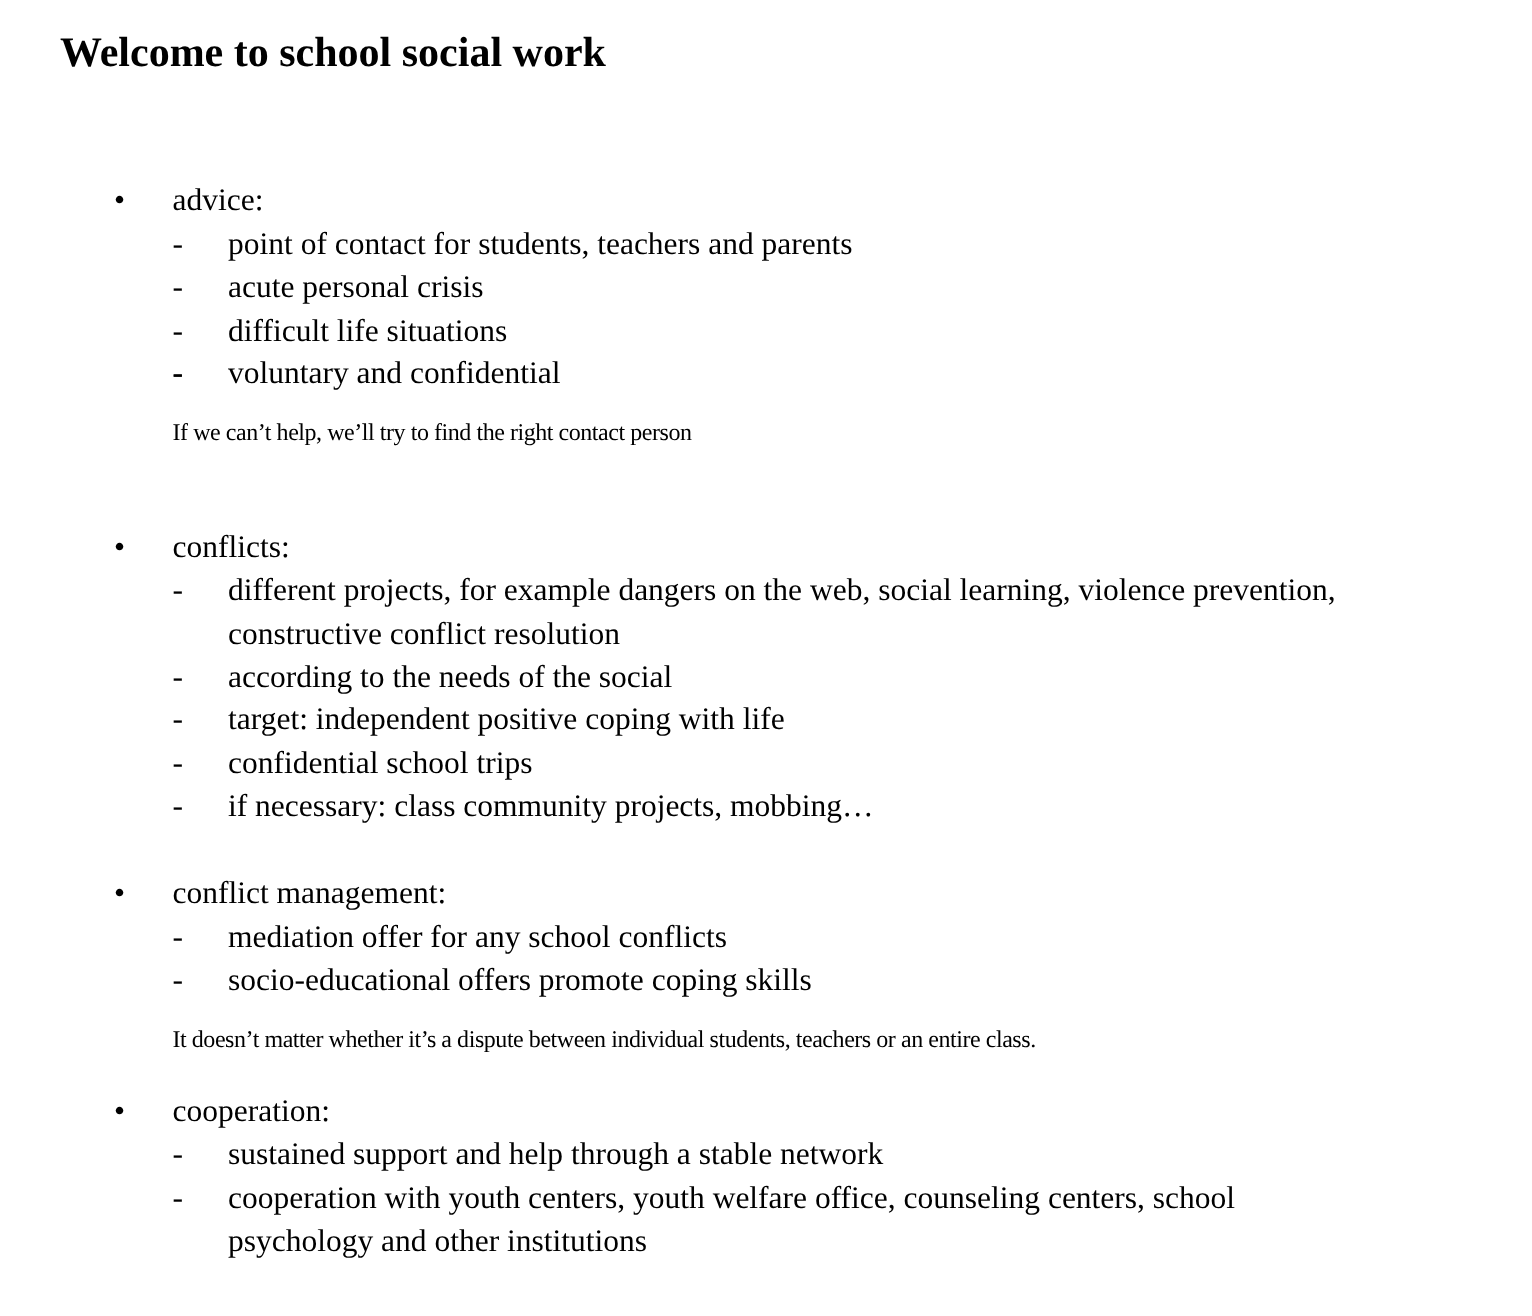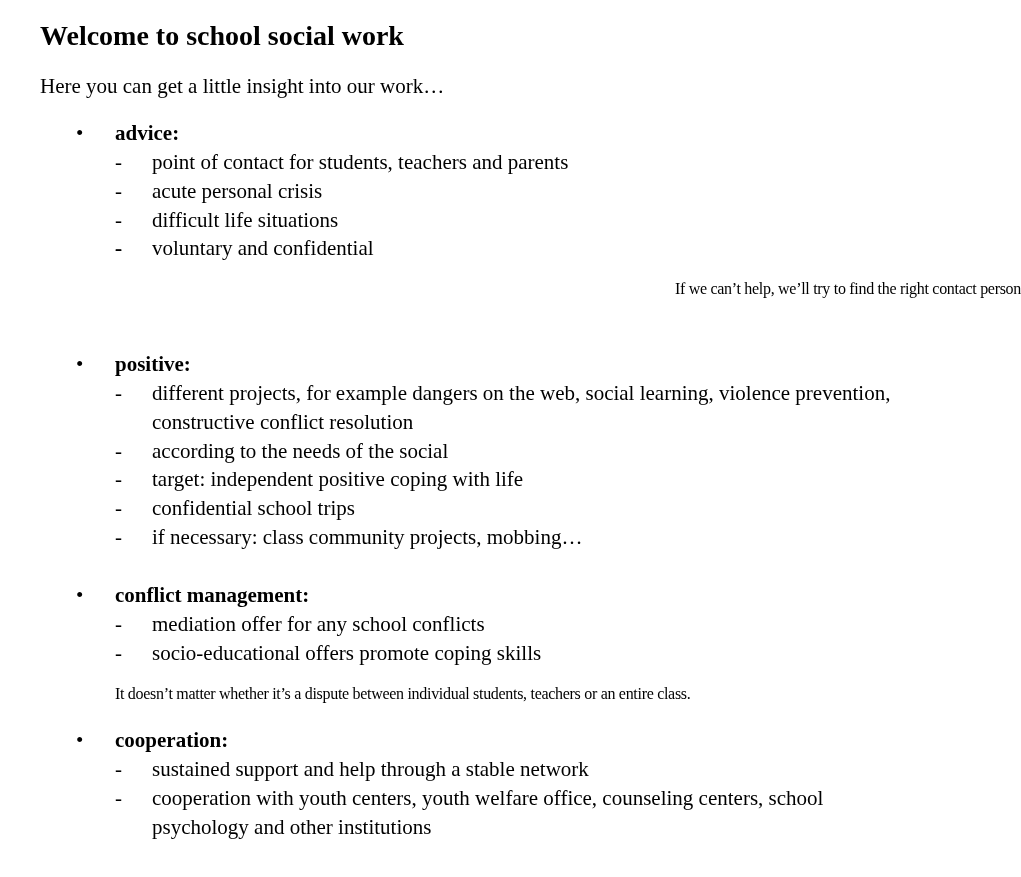--- a/index.html
+++ b/index.html
@@ -55,21 +55,21 @@
       left: 76px;
       top: 0;
       font-size: 21px;
       line-height: 29px;
     }
     .section-title {
       position: absolute;
       left: 115px;
       top: 0;
       font-size: 21px;
-      font-weight: bold;
+      font-weight: normal;
       line-height: 29px;
       white-space: nowrap;
     }
     .item {
       position: relative;
       padding-left: 152px;
       font-size: 21px;
       line-height: 28.8px;
       width: 820px;
     }
@@ -86,39 +86,38 @@
       white-space: nowrap;
       letter-spacing: -0.3px;
     }
   </style>
 </head>
 <body>
 
 <div class="page">
 
   <h1 class="title">Welcome to school social work</h1>
-  <p class="intro">Here you can get a little insight into our work…</p>
 
   <div class="section" style="top:119px;">
     <div class="section-head">
       <span class="bullet">•</span>
       <span class="section-title">advice:</span>
     </div>
     <div class="item"><span class="dash">-</span><span>point of contact for students, teachers and parents</span></div>
     <div class="item"><span class="dash">-</span><span>acute personal crisis</span></div>
     <div class="item"><span class="dash">-</span><span>difficult life situations</span></div>
     <div class="item"><span class="dash">-</span></div>
     <div class="item"><span class="dash">-</span><span>voluntary and confidential</span></div>
-    <div class="note" style="margin-top:16px;text-align:right;">If we can’t help, we’ll try to find the right contact person</div>
+    <div class="note" style="margin-top:16px;">If we can’t help, we’ll try to find the right contact person</div>
   </div>
 
   <div class="section" style="top:350px;">
     <div class="section-head">
       <span class="bullet">•</span>
-      <span class="section-title">positive:</span>
+      <span class="section-title">conflicts:</span>
     </div>
     <div class="item"><span class="dash">-</span><span>different projects, for example dangers on the web, social learning, violence prevention, constructive conflict resolution</span></div>
     <div class="item"><span class="dash">-</span><span>according to the needs of the social</span></div>
     <div class="item"><span class="dash">-</span><span>target: independent positive coping with life</span></div>
     <div class="item"><span class="dash">-</span><span>confidential school trips</span></div>
     <div class="item"><span class="dash">-</span><span>if necessary: class community projects, mobbing…</span></div>
   </div>
 
   <div class="section" style="top:581px;">
     <div class="section-head">

